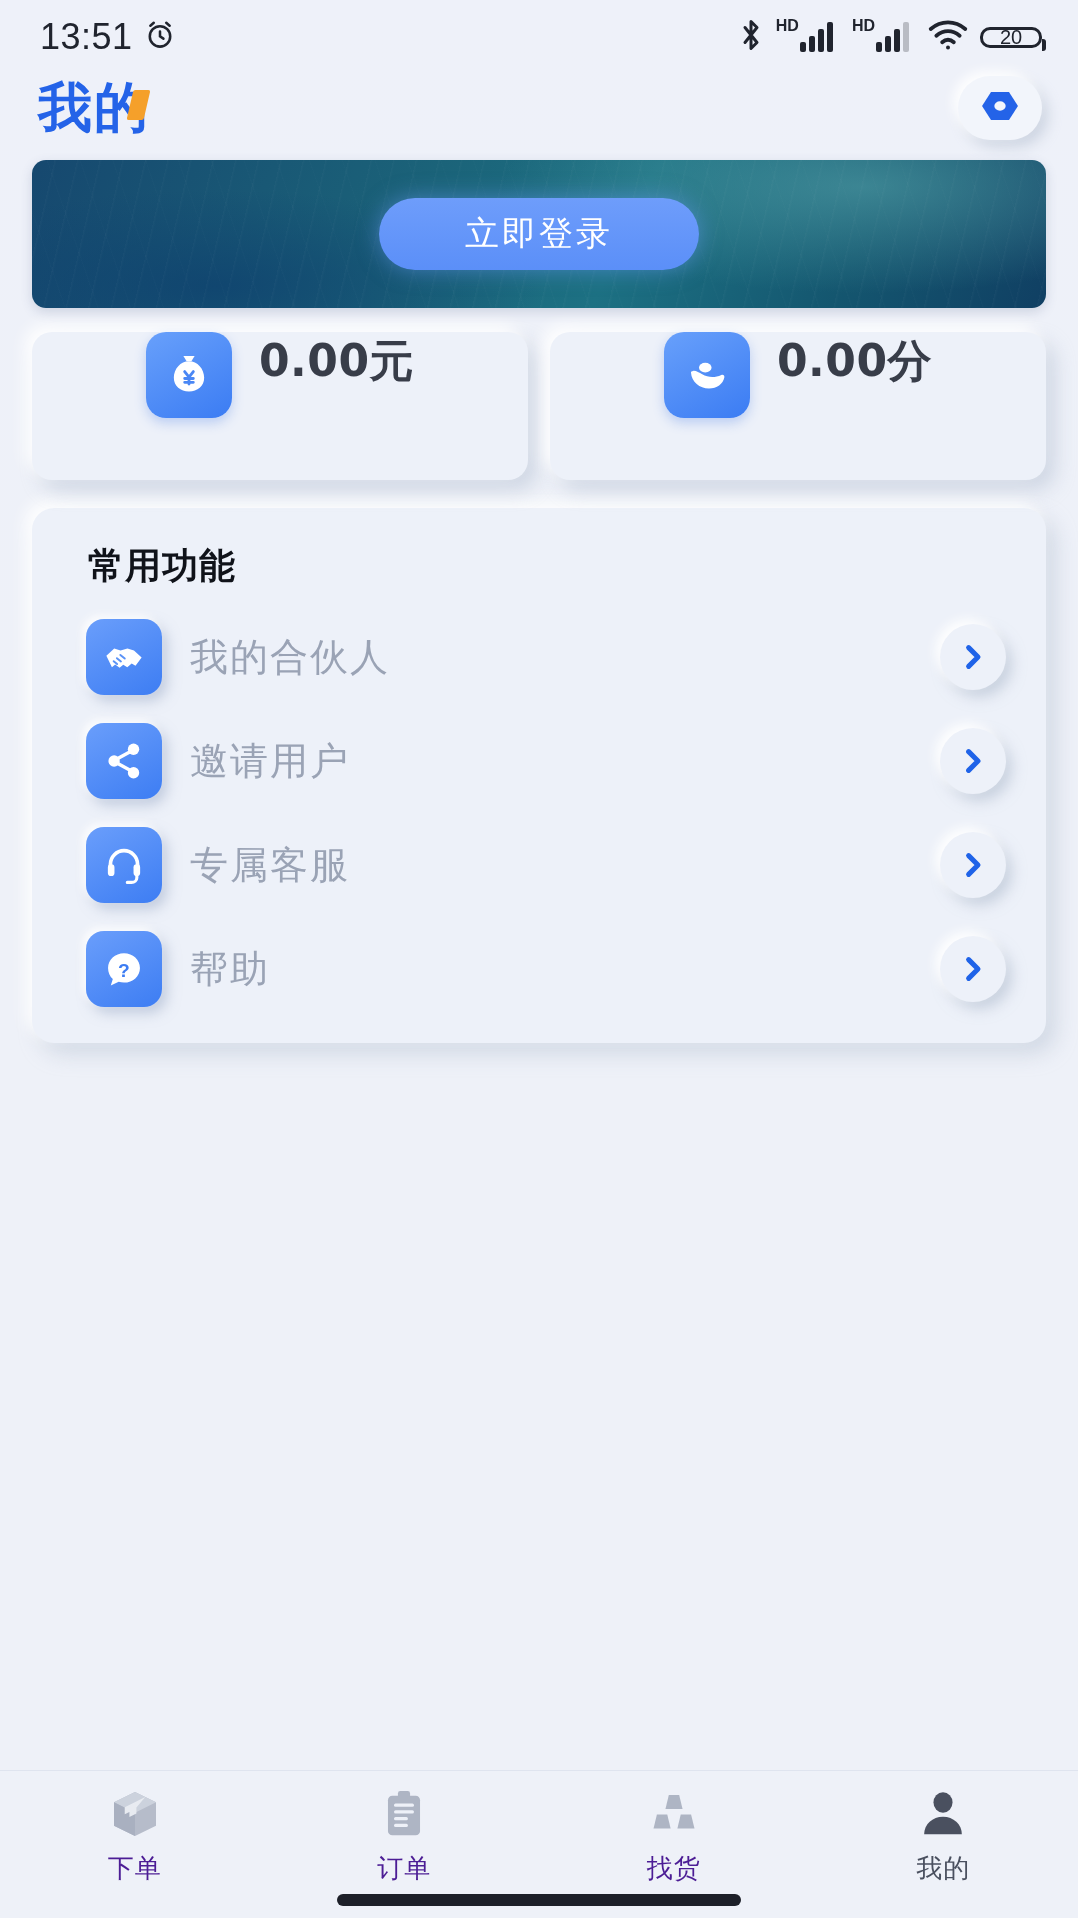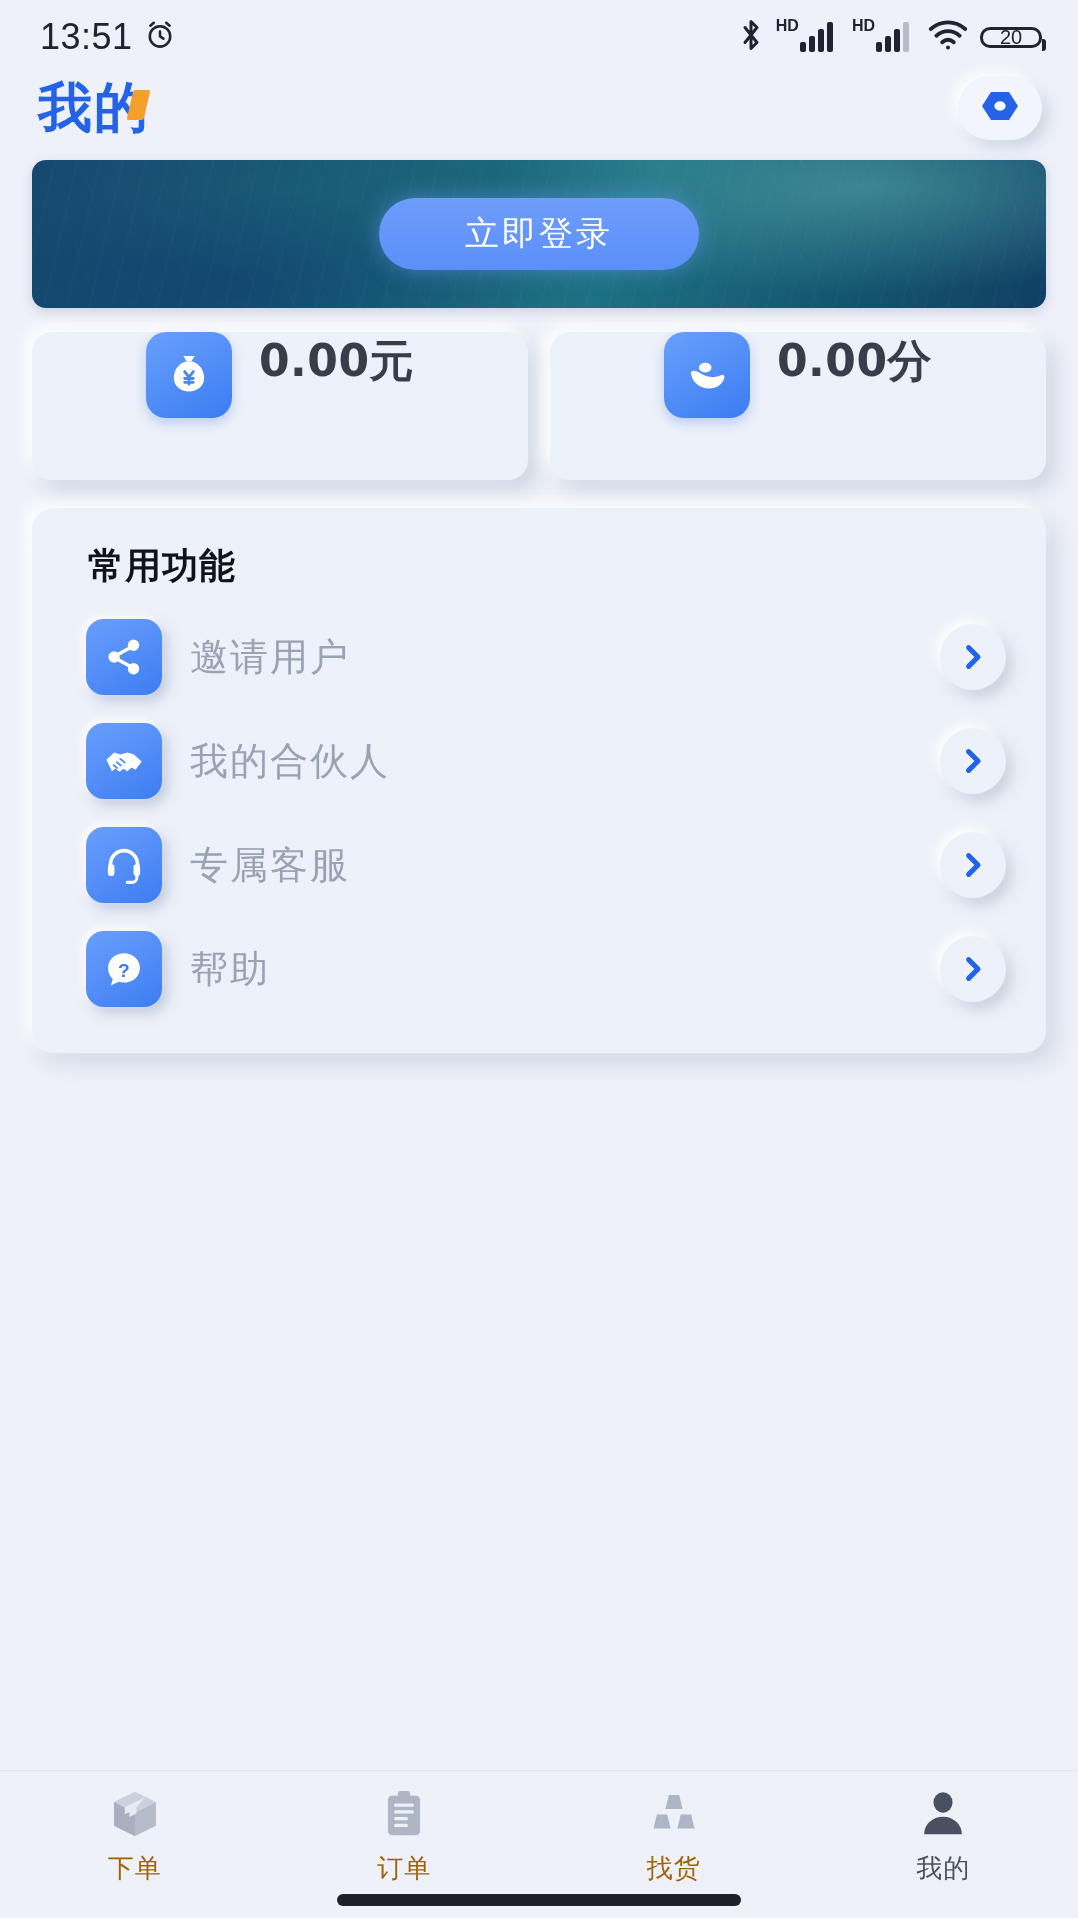--- a/index.html
+++ b/index.html
@@ -111,21 +111,21 @@
     font-size:44px; font-weight:700; color:#383d49;
     letter-spacing:0.5px; white-space:nowrap;
     font-family:"DejaVu Sans","Liberation Sans",sans-serif;
   }
 
   
   .panel {
     margin-top:28px; border-radius:22px;
     background:#edf1f9;
     box-shadow: -7px -7px 16px rgba(255,255,255,.95), 9px 10px 22px rgba(163,177,198,.40);
-    padding:34px 34px 32px 30px;
+    padding:34px 34px 22px 30px;
   }
   .panel-title {
     font-size:36px; font-weight:700; color:#10131a;
     margin:0 0 14px 26px; letter-spacing:1px;
   }
   .menu-item {
     height:104px;
     display:flex; align-items:center; gap:28px;
     padding:0 6px 0 24px;
   }
@@ -154,21 +154,21 @@
     display:flex; flex-direction:column;
     padding-top:14px;
   }
   .tabs { display:flex; flex:1 1 auto; }
   .tab {
     flex:1 1 0;
     display:flex; flex-direction:column; align-items:center; justify-content:flex-start;
     gap:8px;
   }
   .tab-ico { height:58px; display:flex; align-items:center; justify-content:center; }
-  .tab-label { font-size:26px; color:#a16207; letter-spacing:1px; }
+  .tab-label { font-size:26px; color:#4c1d95; letter-spacing:1px; }
   .tab.active .tab-label { color:#4a505f; }
   .home-indicator {
     width:404px; height:12px; border-radius:6px;
     background:#1d2029; margin:0 auto 12px auto;
   }
 </style>
 </head>
 <body>
 
 <div class="screen">
@@ -274,47 +274,47 @@
         <span class="bal-val">0.00分</span>
       </div>
 
     </div>
 
     <div class="panel">
       <div class="panel-title">常用功能</div>
 
       <div class="menu-item">
         <span class="mi-ico">
+          <svg width="46" height="46" viewBox="0 0 24 24">
+            <path d="M2.8 11.3 6.9 7.6l3.3 1 3.6-1 3.4 1 4 3.7-3.2 4.3-2-1.2-2.3 2-2.1-1.4-1.9 1.6-2.3-1.7-1.7 1.4z" fill="#ffffff"></path>
+            <g stroke="#5a92f7" stroke-width="1" stroke-linecap="round">
+              <path d="M8.3 12.6l2.1 1.7M10.1 10.9l2.3 1.9M6.6 14.2l1.8 1.5"></path>
+            </g>
+          </svg>
+        </span>
+        <span class="mi-label">我的合伙人</span>
+        <span class="chev-btn">
+          <svg width="30" height="30" viewBox="0 0 24 24" fill="none" stroke="#1f63e8" stroke-width="4" stroke-linecap="round" stroke-linejoin="round">
+            <path d="M8.5 4.5 16 12l-7.5 7.5"></path>
+          </svg>
+        </span>
+      </div>
+
+      <div class="menu-item">
+        <span class="mi-ico">
           <svg width="44" height="44" viewBox="0 0 24 24">
             <g stroke="#ffffff" stroke-width="1.9" stroke-linecap="round">
               <path d="M8.6 10.6 15.6 6.8M8.6 13.4l7 3.8"></path>
             </g>
             <circle cx="17.2" cy="5.6" r="3.1" fill="#ffffff"></circle>
             <circle cx="6.6" cy="12" r="3.1" fill="#ffffff"></circle>
             <circle cx="17.2" cy="18.4" r="3.1" fill="#ffffff"></circle>
           </svg>
         </span>
         <span class="mi-label">邀请用户</span>
-        <span class="chev-btn">
-          <svg width="30" height="30" viewBox="0 0 24 24" fill="none" stroke="#1f63e8" stroke-width="4" stroke-linecap="round" stroke-linejoin="round">
-            <path d="M8.5 4.5 16 12l-7.5 7.5"></path>
-          </svg>
-        </span>
-      </div>
-
-      <div class="menu-item">
-        <span class="mi-ico">
-          <svg width="46" height="46" viewBox="0 0 24 24">
-            <path d="M2.8 11.3 6.9 7.6l3.3 1 3.6-1 3.4 1 4 3.7-3.2 4.3-2-1.2-2.3 2-2.1-1.4-1.9 1.6-2.3-1.7-1.7 1.4z" fill="#ffffff"></path>
-            <g stroke="#5a92f7" stroke-width="1" stroke-linecap="round">
-              <path d="M8.3 12.6l2.1 1.7M10.1 10.9l2.3 1.9M6.6 14.2l1.8 1.5"></path>
-            </g>
-          </svg>
-        </span>
-        <span class="mi-label">我的合伙人</span>
         <span class="chev-btn">
           <svg width="30" height="30" viewBox="0 0 24 24" fill="none" stroke="#1f63e8" stroke-width="4" stroke-linecap="round" stroke-linejoin="round">
             <path d="M8.5 4.5 16 12l-7.5 7.5"></path>
           </svg>
         </span>
       </div>
 
       <div class="menu-item">
         <span class="mi-ico">
           <svg width="44" height="44" viewBox="0 0 24 24">

